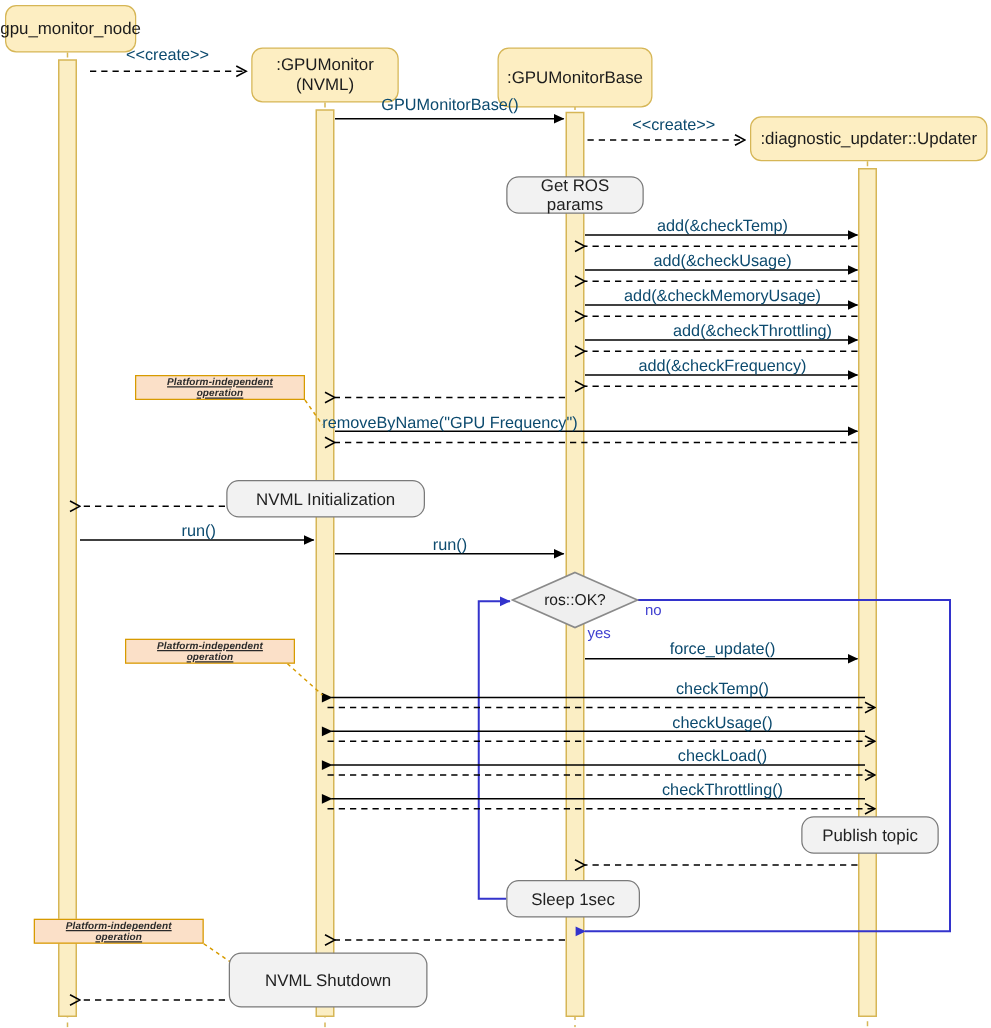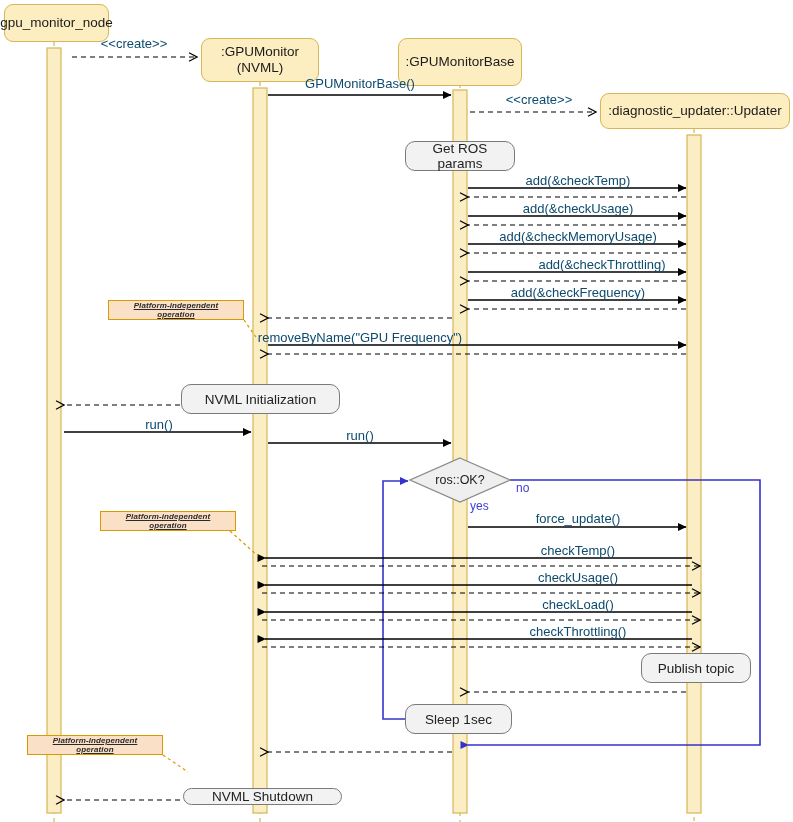--- a/index.html
+++ b/index.html
@@ -198,21 +198,21 @@
   </div>
   <div class="act-box" style="left:181px;top:384px;width:159px;height:30px;">
     <span>NVML Initialization</span>
   </div>
   <div class="act-box" style="left:641px;top:653px;width:110px;height:30px;">
     <span>Publish topic</span>
   </div>
   <div class="act-box" style="left:405px;top:704px;width:107px;height:30px;">
     <span>Sleep 1sec</span>
   </div>
-  <div class="act-box" style="left:183px;top:788px;width:159px;height:17px;">
+  <div class="act-box" style="left:183px;top:762px;width:159px;height:44px;">
     <span>NVML Shutdown</span>
   </div>
 
   <div class="note-box" style="left:108px;top:300px;width:136px;height:20px;">
     <span>Platform-independent operation</span>
   </div>
   <div class="note-box" style="left:100px;top:511px;width:136px;height:20px;">
     <span>Platform-independent operation</span>
   </div>
   <div class="note-box" style="left:27px;top:735px;width:136px;height:20px;">

